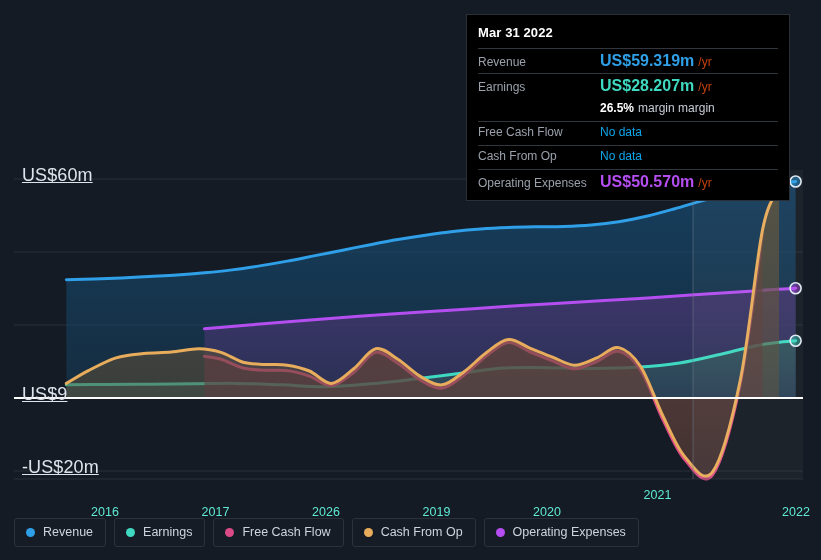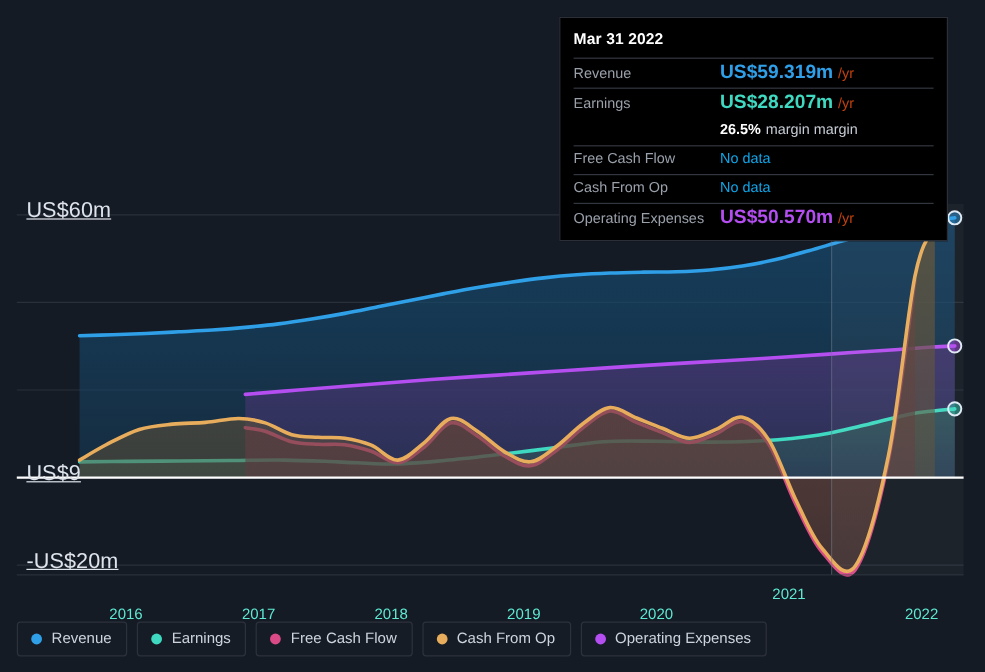--- a/index.html
+++ b/index.html
@@ -192,25 +192,25 @@
   </div>
 
   <div id="axis-y">
       <div class="y-label" style="left: 22px; top: 165px;">US$60m</div>
       <div class="y-label" style="left: 22px; top: 384px;">US$9</div>
       <div class="y-label" style="left: 22px; top: 457px;">-US$20m</div>
     </div>
   <div id="axis-x">
       <div class="x-label" style="left: 105px; top: 485px;">2016</div>
       <div class="x-label" style="left: 215.5px; top: 485px; text-align: center;">2017</div>
-      <div class="x-label" style="left: 326px; top: 485px;">2018</div>
+      <div class="x-label" style="left: 326px; top: 485px;">2026</div>
       <div class="x-label" style="left: 436.5px; top: 485px;">2019</div>
       <div class="x-label" style="left: 547px; top: 485px;">2020</div>
       <div class="x-label" style="left: 657.5px; top: 468px;">2021</div>
-      <div class="x-label" style="left: 768px; top: 485px; text-align: right;">2022</div>
+      <div class="x-label" style="left: 796px; top: 485px; text-align: right;">2022</div>
     </div>
 
   <div id="tooltip">
     <div class="tt-title">Mar 31 2022</div>
     <div id="tt-rows">
         <div class="tt-row">
           <div class="tt-label">Revenue</div>
           <div class="tt-val" style="color: rgb(47, 159, 232);">US$59.319m</div>
           <div class="tt-unit">/yr</div>
         </div>

